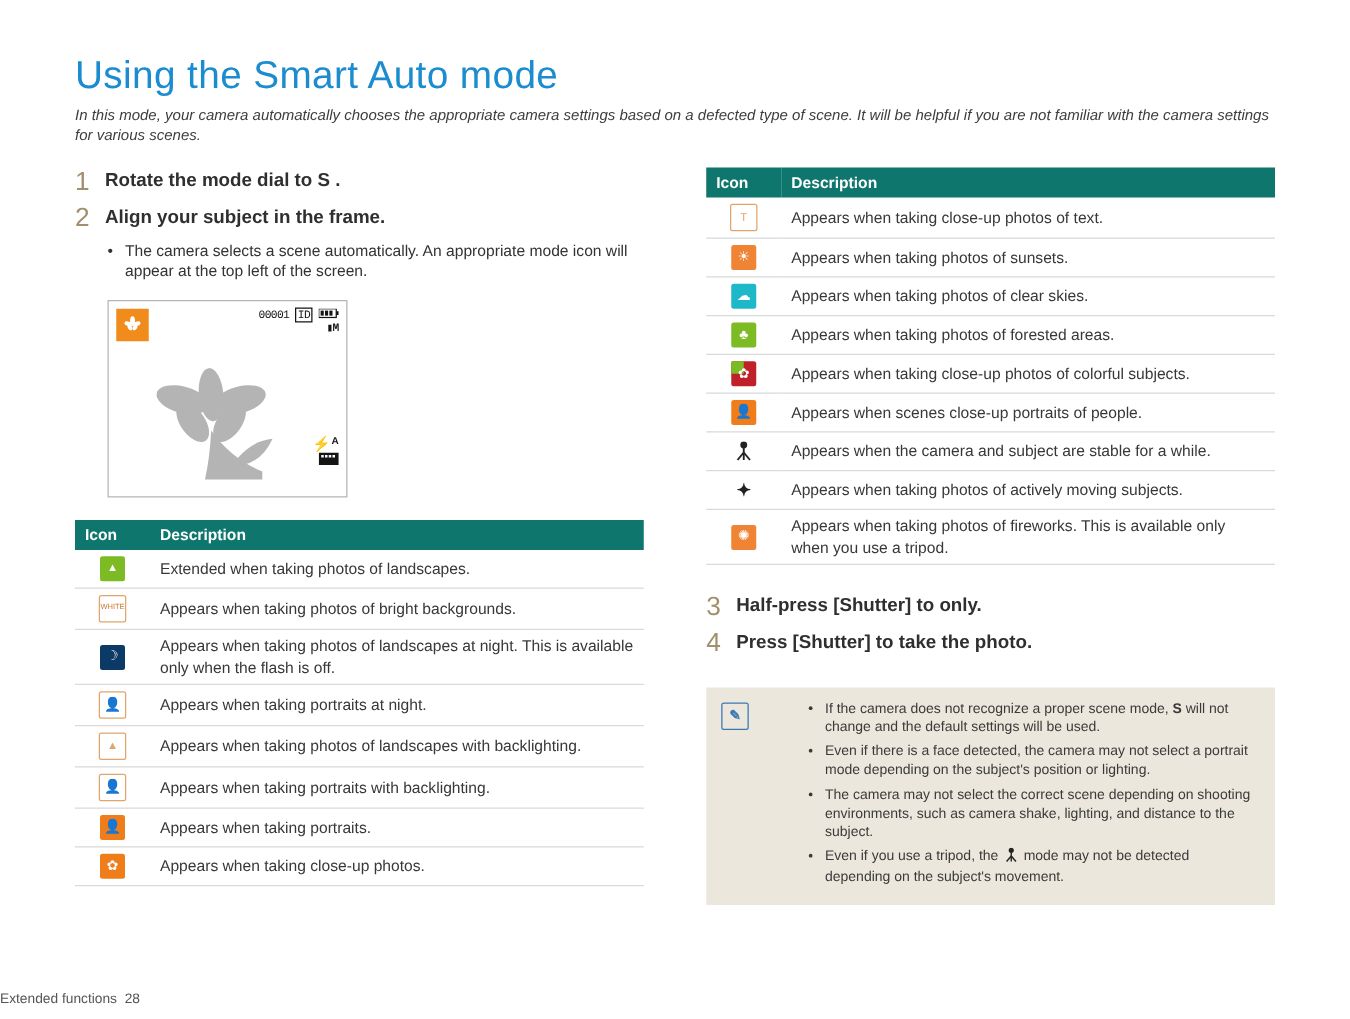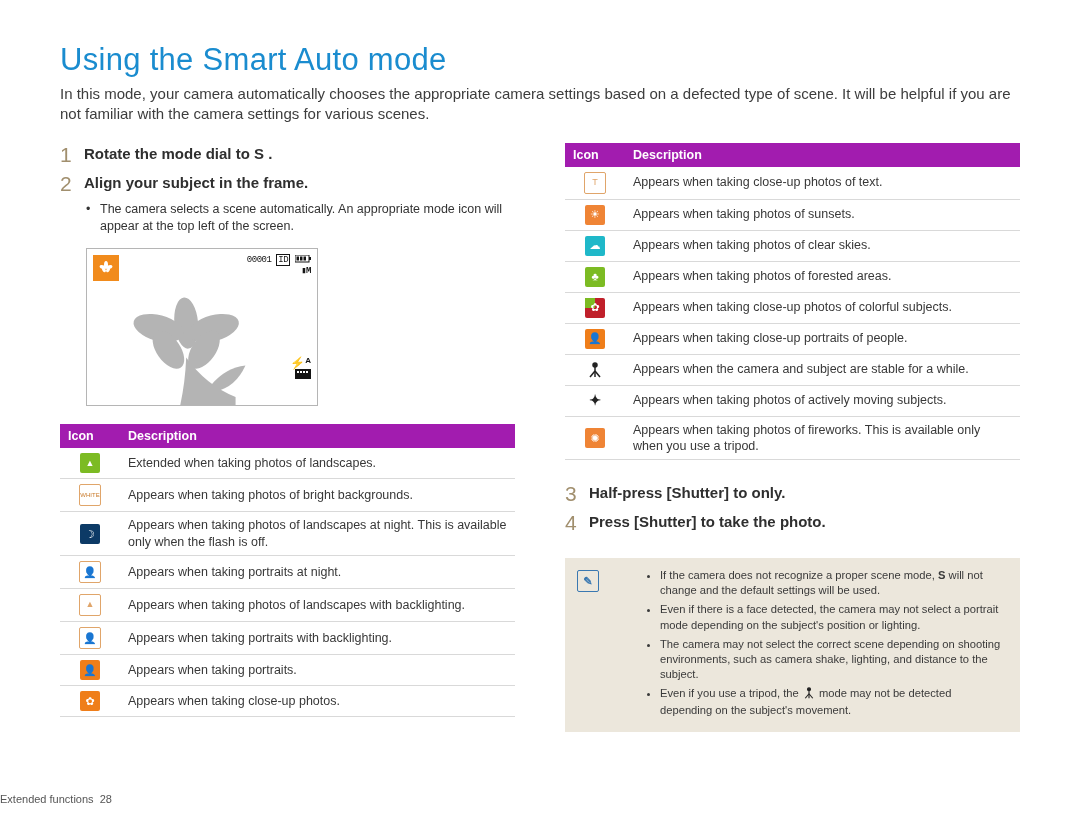--- a/index.html
+++ b/index.html
@@ -14,24 +14,25 @@
     position: relative;
   }
   .title {
     color: #1a8ccf;
     font-size: 31px;
     font-weight: 200;
     letter-spacing: 0.3px;
     margin-bottom: 6px;
   }
   .intro {
-    font-size: 15px;
+    font-size: 12px;
     line-height: 1.35;
     color: #3d3d3d;
     margin-bottom: 18px;
+    font-style: italic;
   }
   .cols {
     display: flex;
     gap: 50px;
   }
   .col {
     flex: 1;
   }
   .step {
     display: flex;
@@ -62,21 +63,21 @@
     font-size: 12.5px;
     line-height: 1.35;
     color: #333;
   }
   .bullet .dot {
     width: 14px;
     flex-shrink:0;
   }
   .preview {
     margin-left: 26px;
-    width: 232px;
+    width: 192px;
     height: 158px;
     border: 1px solid #b5b5b5;
     background: #fff;
     position: relative;
     margin-bottom: 18px;
     box-sizing: border-box;
     overflow: hidden;
   }
   .preview .macro {
     position:absolute; top:6px; left:6px;
@@ -99,21 +100,21 @@
     line-height:1;
   }
   .preview svg.flower { position:absolute; left:0; top:0; width:100%; height:100%; }
 
   table.icons {
     border-collapse: collapse;
     width: 100%;
     font-size: 12.5px;
   }
   table.icons th {
-    background: #a21caf;
+    background: #0f766e;
     color: #fff;
     font-weight: 600;
     text-align: left;
     padding: 5px 8px;
     font-size: 12.5px;
     margin-left: 30px;
   }
   table.icons th:first-child { width: 44px; }
   table.icons td {
     border-bottom: 1px solid #d9d9d9;
@@ -322,21 +323,21 @@
           </tr>
       <tr>
             <td><span class="ic ic-red">
                 <span style="position:absolute;left:0;top:0;width:10px;height:10px;background:#7cbb23;"></span>
                 <span style="position:relative;">✿</span>
               </span></td>
             <td>Appears when taking close-up photos of colorful subjects.</td>
           </tr>
       <tr>
             <td><span class="ic ic-orange">👤</span></td>
-            <td>Appears when taking close-up portraits of people.</td>
+            <td>Appears when scenes close-up portraits of people.</td>
           </tr>
       <tr>
             <td><span class="ic ic-plain">
                 <svg width="16" height="16" viewBox="0 0 16 16">
                   <g stroke="#222" stroke-width="1.5" fill="none">
                     <circle cx="8" cy="3" r="2" fill="#222"></circle>
                     <line x1="8" y1="5" x2="8" y2="9"></line>
                     <line x1="8" y1="9" x2="3" y2="15"></line>
                     <line x1="8" y1="9" x2="13" y2="15"></line>
                     <line x1="8" y1="9" x2="8" y2="15"></line>

